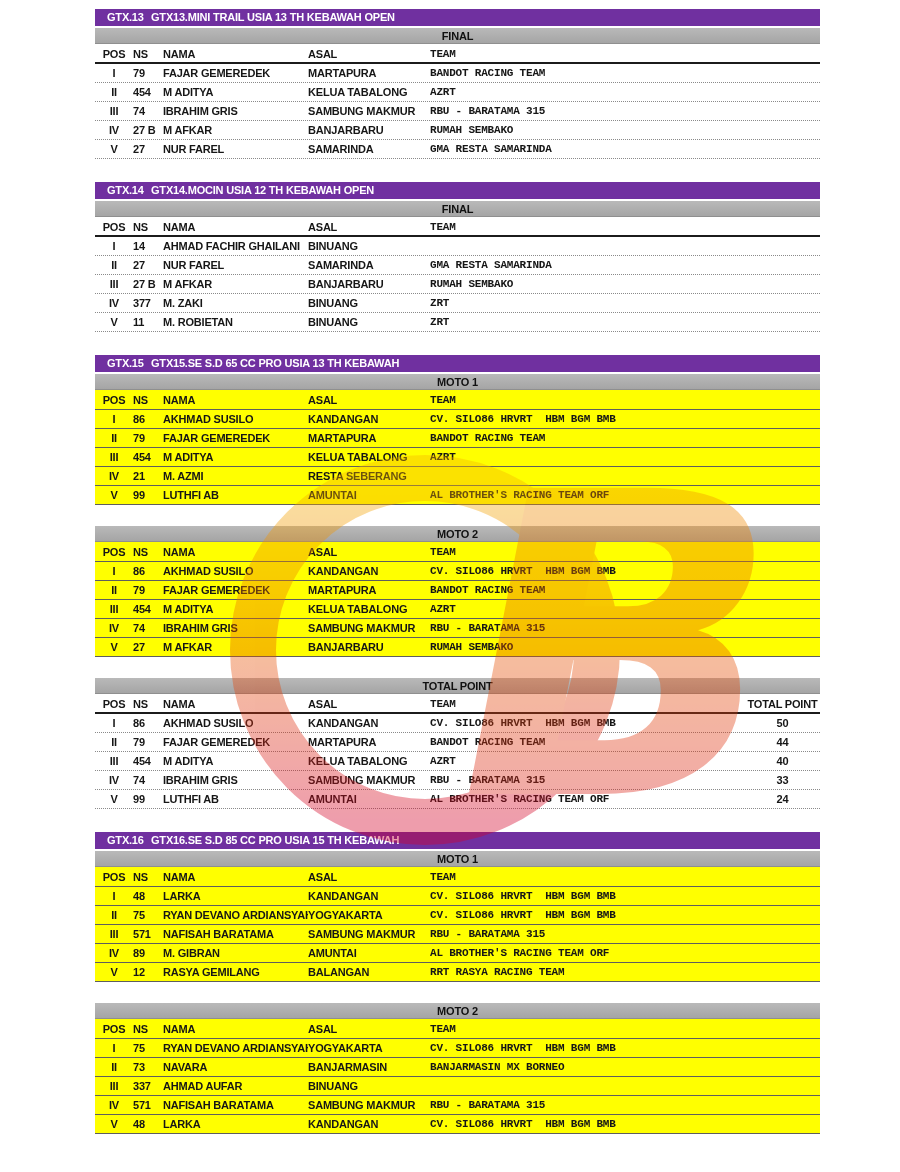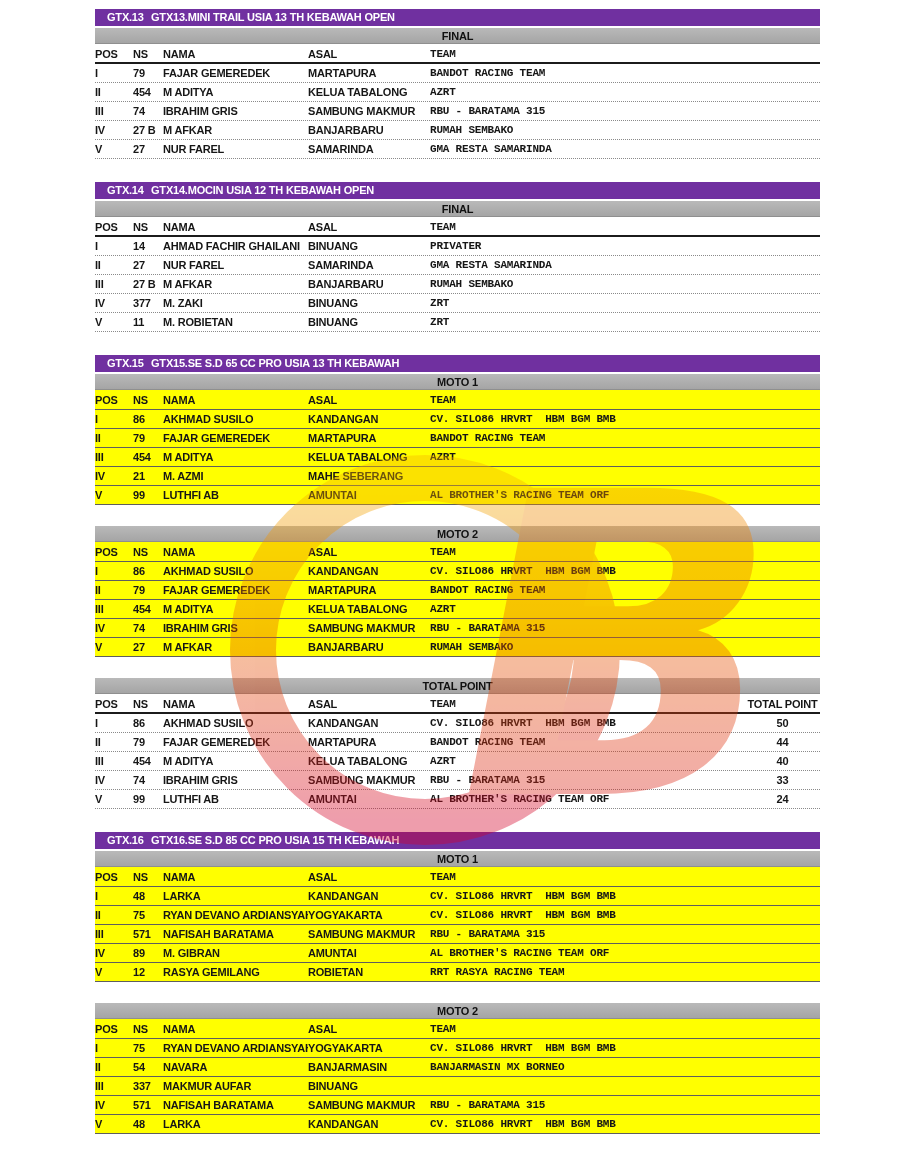--- a/index.html
+++ b/index.html
@@ -21,21 +21,21 @@
                font-weight:bold; color:#111; letter-spacing:-0.2px;
                background:linear-gradient(#b9b9b9,#a5a5a5); border-bottom:1px solid #8f8f8f; }
 
   .row { display:flex; height:19px; line-height:18px; font-size:11px; font-weight:bold;
          color:#161616; letter-spacing:-0.2px; border-bottom:1px dotted #8a8a8a; }
   .thead { height:20px; line-height:20px; border-bottom:2px solid #1b1b1b; }
   .bg-yellow { background:#FFFF00; }
   .rows-yellow .row { background:#FFFF00; border-bottom:1px solid #5e5e5e; }
 
   .cell { overflow:hidden; white-space:pre; }
-  .c-pos  { flex:0 0 38px; }
+  .c-pos  { flex:0 0 38px; text-align:center; }
   .c-ns   { flex:0 0 28px; text-align:left; }
   .c-nama { flex:0 0 147px; padding-left:2px; }
   .c-asal { flex:0 0 122px; }
   .c-team { flex:1;font-family:Liberation Mono, monospace; }
   .c-total{ flex:0 0 75px; text-align:center; }
   .small  { font-size:11px;margin-top:32px; }
 
   #watermark { position:absolute; left:180px; top:382px; width:660px; height:470px;
                pointer-events:none; z-index:5; }
 </style>
@@ -106,21 +106,20 @@
           <span class="cell c-ns">NS</span>
           <span class="cell c-nama">NAMA</span>
           <span class="cell c-asal">ASAL</span>
           <span class="cell c-team">TEAM</span>
         </div>
         <div class="row">
           <span class="cell c-pos">I</span>
           <span class="cell c-ns">14</span>
           <span class="cell c-nama">AHMAD FACHIR GHAILANI</span>
           <span class="cell c-asal">BINUANG</span>
-          <span class="cell c-team">PRIVATER</span>
         </div>
         <div class="row">
           <span class="cell c-pos">II</span>
           <span class="cell c-ns">27</span>
           <span class="cell c-nama">NUR FAREL</span>
           <span class="cell c-asal">SAMARINDA</span>
           <span class="cell c-team">GMA RESTA SAMARINDA</span>
         </div>
         <div class="row">
           <span class="cell c-pos">III</span>
@@ -177,21 +176,21 @@
           <span class="cell c-pos">III</span>
           <span class="cell c-ns">454</span>
           <span class="cell c-nama">M ADITYA</span>
           <span class="cell c-asal">KELUA TABALONG</span>
           <span class="cell c-team">AZRT</span>
         </div>
         <div class="row">
           <span class="cell c-pos">IV</span>
           <span class="cell c-ns">21</span>
           <span class="cell c-nama">M. AZMI</span>
-          <span class="cell c-asal">MAHE SEBERANG</span>
+          <span class="cell c-asal">RESTA SEBERANG</span>
         </div>
         <div class="row">
           <span class="cell c-pos">V</span>
           <span class="cell c-ns">99</span>
           <span class="cell c-nama">LUTHFI AB</span>
           <span class="cell c-asal">AMUNTAI</span>
           <span class="cell c-team">AL BROTHER'S RACING TEAM ORF</span>
         </div>
       </div>
       <div class="heat-block rows-yellow">
@@ -330,21 +329,21 @@
           <span class="cell c-pos">IV</span>
           <span class="cell c-ns">89</span>
           <span class="cell c-nama">M. GIBRAN</span>
           <span class="cell c-asal">AMUNTAI</span>
           <span class="cell c-team">AL BROTHER'S RACING TEAM ORF</span>
         </div>
         <div class="row">
           <span class="cell c-pos">V</span>
           <span class="cell c-ns">12</span>
           <span class="cell c-nama">RASYA GEMILANG</span>
-          <span class="cell c-asal">ROBIETAN</span>
+          <span class="cell c-asal">BALANGAN</span>
           <span class="cell c-team">RRT RASYA RACING TEAM</span>
         </div>
       </div>
       <div class="heat-block rows-yellow">
         <div class="heat-band">MOTO 2</div>
         <div class="row thead bg-yellow">
           <span class="cell c-pos">POS</span>
           <span class="cell c-ns">NS</span>
           <span class="cell c-nama">NAMA</span>
           <span class="cell c-asal">ASAL</span>
@@ -352,29 +351,29 @@
         </div>
         <div class="row">
           <span class="cell c-pos">I</span>
           <span class="cell c-ns">75</span>
           <span class="cell c-nama">RYAN DEVANO ARDIANSYAH</span>
           <span class="cell c-asal">YOGYAKARTA</span>
           <span class="cell c-team">CV. SILO86 HRVRT  HBM BGM BMB</span>
         </div>
         <div class="row">
           <span class="cell c-pos">II</span>
-          <span class="cell c-ns">54</span>
+          <span class="cell c-ns">73</span>
           <span class="cell c-nama">NAVARA</span>
           <span class="cell c-asal">BANJARMASIN</span>
           <span class="cell c-team">BANJARMASIN MX BORNEO</span>
         </div>
         <div class="row">
           <span class="cell c-pos">III</span>
           <span class="cell c-ns">337</span>
-          <span class="cell c-nama">MAKMUR AUFAR</span>
+          <span class="cell c-nama">AHMAD AUFAR</span>
           <span class="cell c-asal">BINUANG</span>
           <span class="cell c-team small">AUFAR MX 3 KIDS 337 - GEAGEREL 22 - HRVRT - HBM - BGM - Y92D</span>
         </div>
         <div class="row">
           <span class="cell c-pos">IV</span>
           <span class="cell c-ns">571</span>
           <span class="cell c-nama">NAFISAH BARATAMA</span>
           <span class="cell c-asal">SAMBUNG MAKMUR</span>
           <span class="cell c-team">RBU - BARATAMA 315</span>
         </div>

